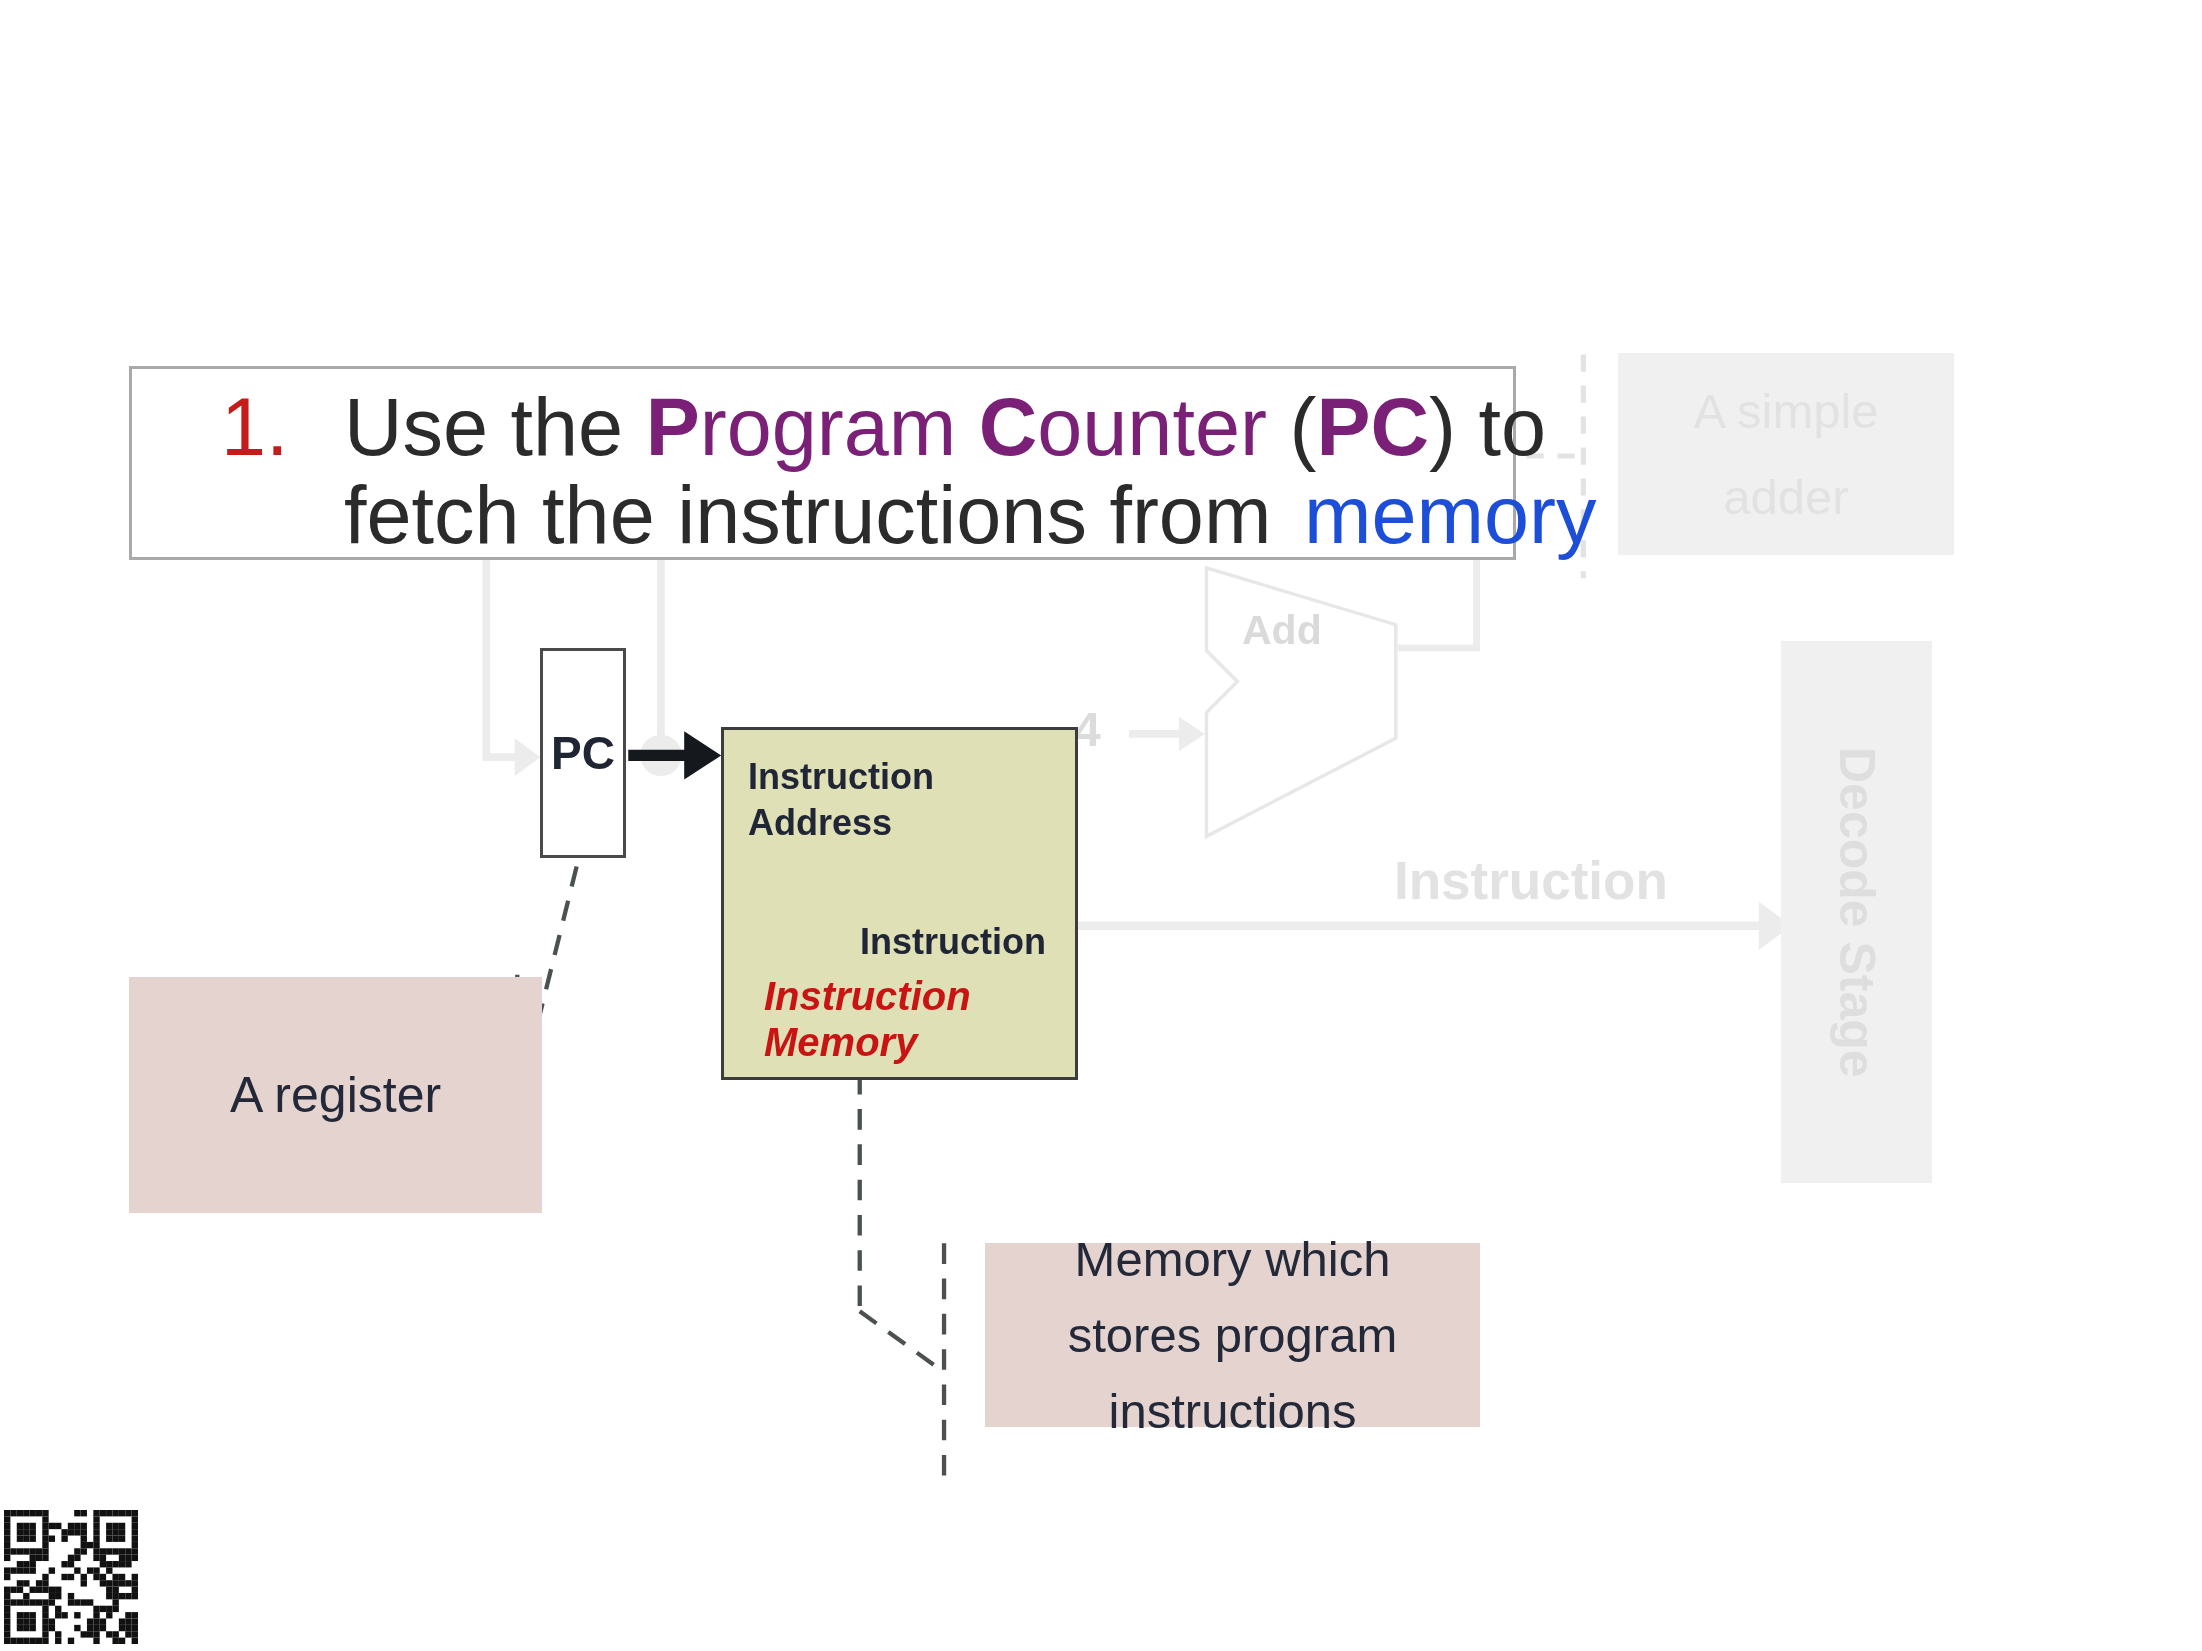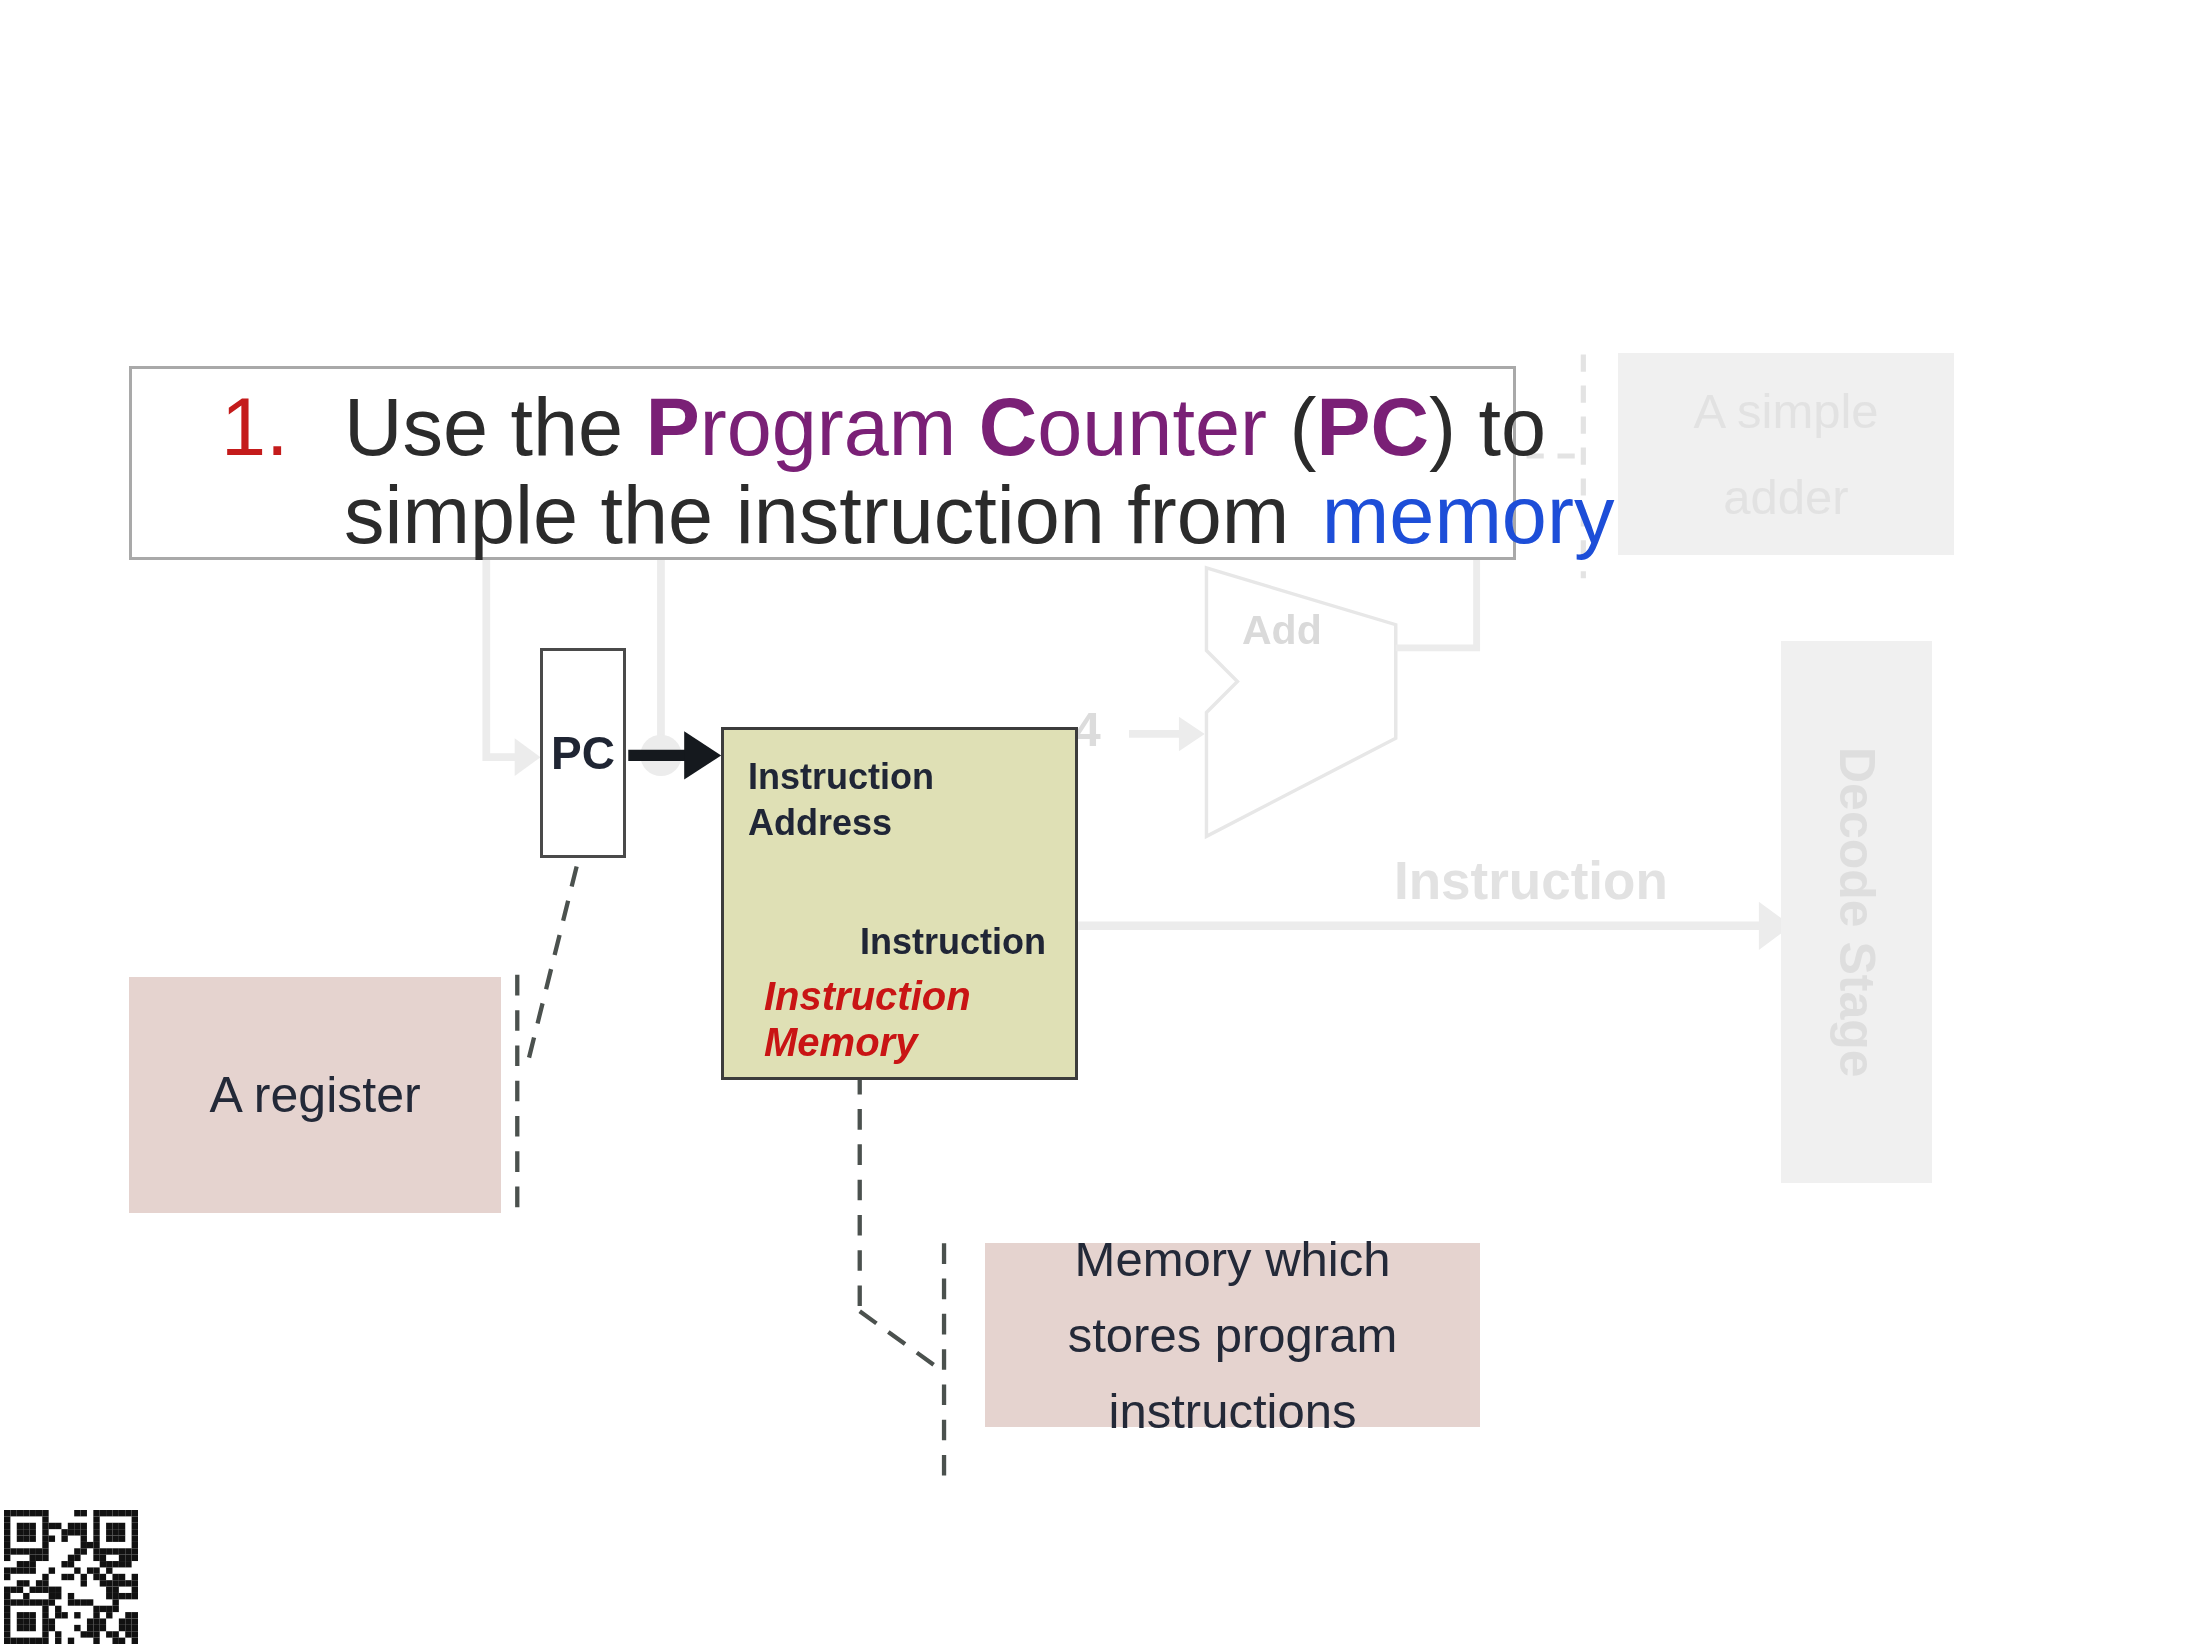--- a/index.html
+++ b/index.html
@@ -55,21 +55,21 @@
   .imbox .port-in{position:absolute;left:24px;top:24px;width:189px;
                   font-size:36px;line-height:46px;font-weight:bold;color:#202636;}
   .imbox .port-out{position:absolute;right:29px;top:191px;width:284px;text-align:right;
                    font-size:36px;font-weight:bold;color:#202636;}
   .imbox .im-title{position:absolute;left:0;bottom:12px;width:100%;text-align:left;
                    font-size:40px;line-height:46px;font-weight:bold;font-style:italic;color:#c91414;}
 
   
   .callout{position:absolute;background:#e5d3cf;color:#232938;z-index:4;
            display:flex;align-items:center;justify-content:center;text-align:center;}
-  .reg-callout{left:129px;top:977px;width:372px;height:236px;font-size:50px;}
+  .reg-callout{left:129px;top:977px;width:413px;height:236px;font-size:50px;}
   .mem-callout{left:985px;top:1243px;width:495px;height:184px;font-size:49px;line-height:76px;}
 
   
   .qr{position:absolute;left:4.3px;top:1510px;z-index:4;}
 </style>
 </head>
 <body>
 
 <div class="slide">
 
@@ -116,21 +116,21 @@
       <line x1="999" y1="1248" x2="999" y2="1524"></line>
       <line x1="999" y1="1524" x2="1093" y2="1592"></line>
       <line x1="1097" y1="1445" x2="1097" y2="1725"></line>
     </g>
   </svg>
 
   <div class="note">
     <div class="marker">1.</div>
     <div class="body">
       <div><span>Use the </span><span class="purple b">P</span><span class="purple">rogram </span><span class="purple b">C</span><span class="purple">ounter</span><span> (</span><span class="purple b">PC</span><span>) to</span></div>
-      <div><span>simple the instruction from </span><span class="green">memory</span></div>
+      <div><span>fetch the instructions from </span><span class="green">memory</span></div>
     </div>
   </div>
 
   <div class="pcbox">
     <span>PC</span>
   </div>
 
   <div class="imbox">
     <div class="port-in">Instruction Address</div>
     <div class="port-out">Instruction</div>

